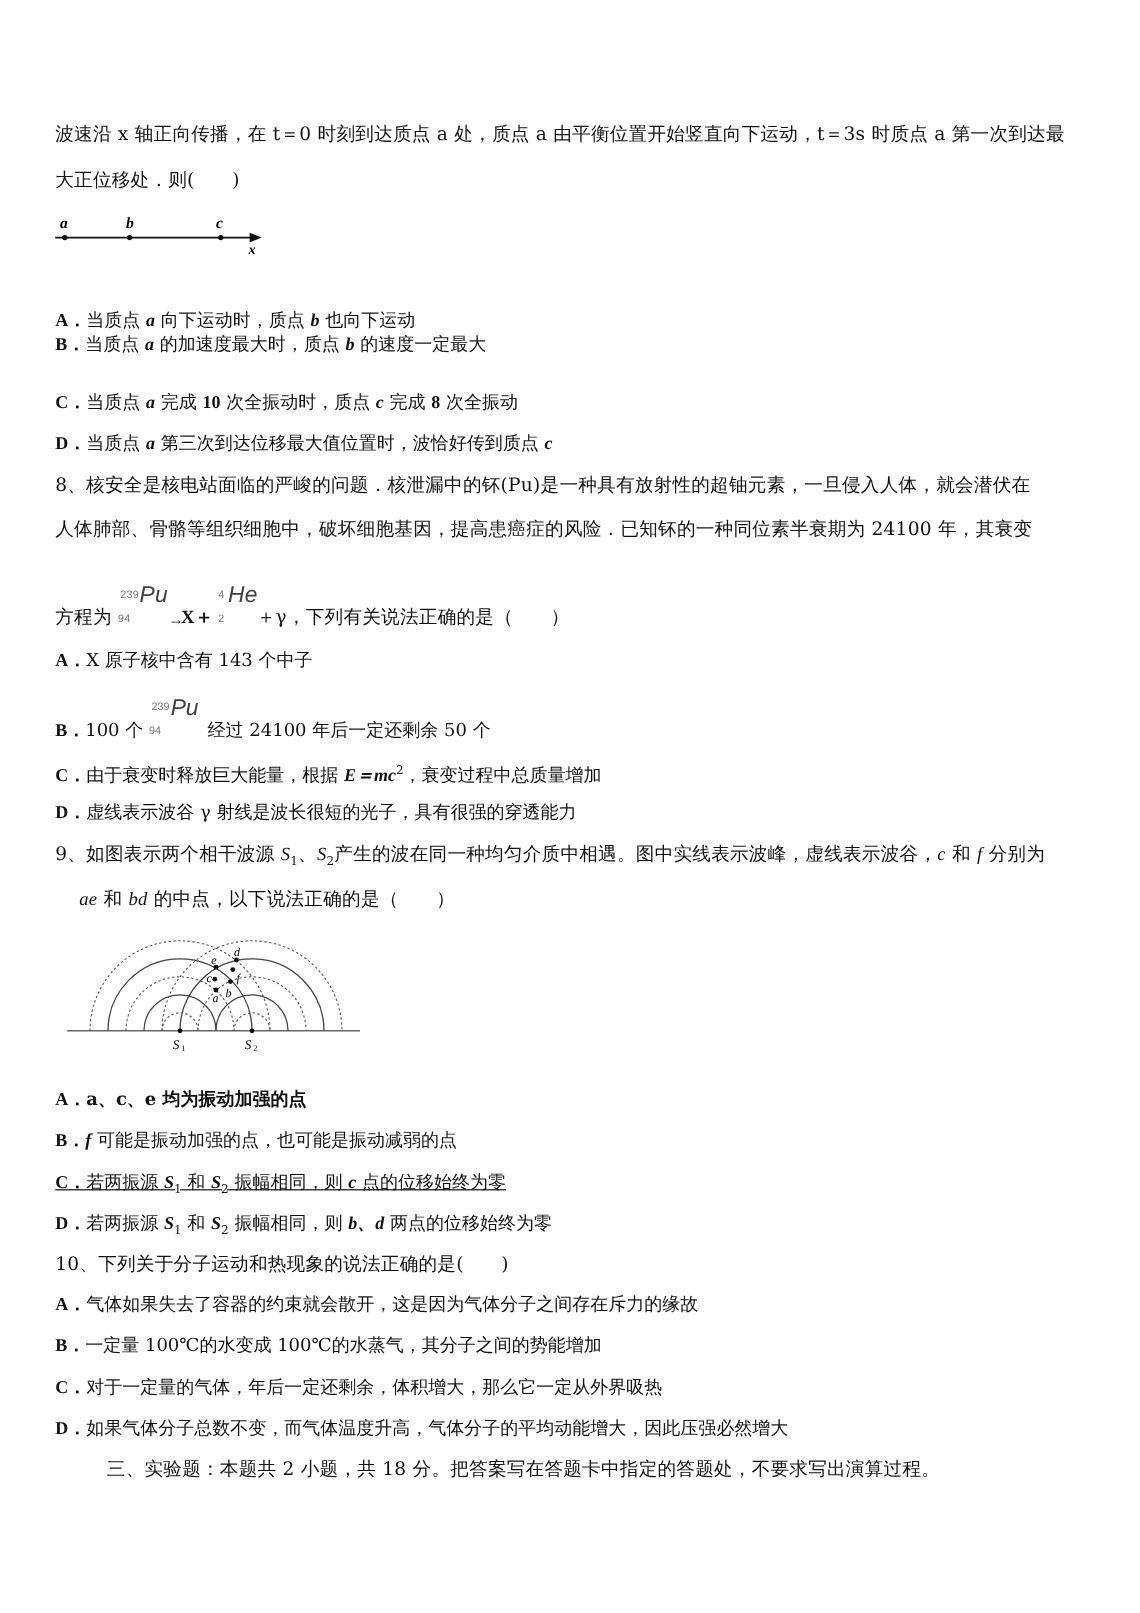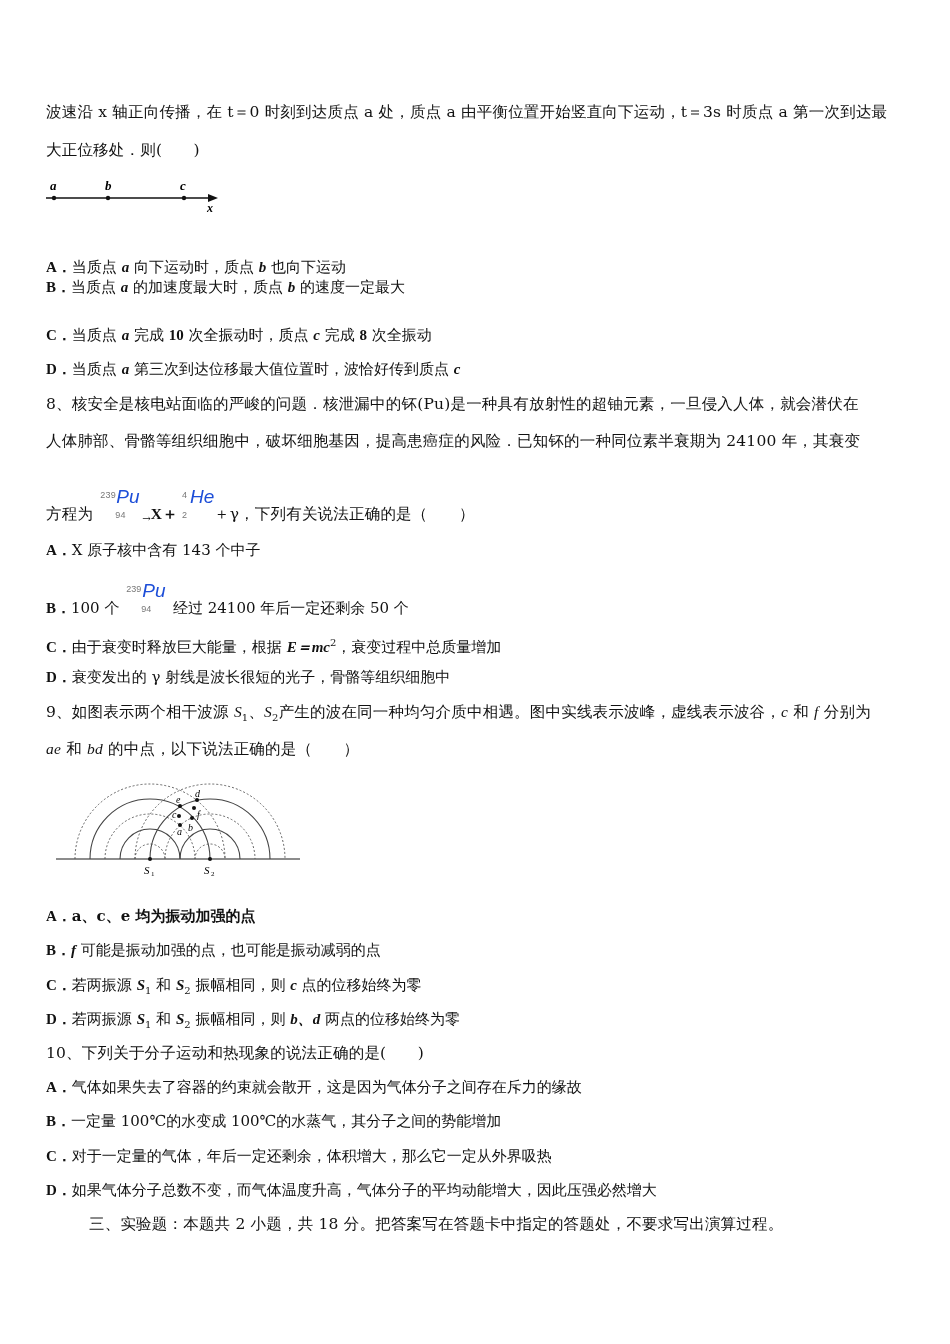--- a/index.html
+++ b/index.html
@@ -10,22 +10,22 @@
   }
   .line { position: absolute; left: 46px; white-space: nowrap; line-height: 20px; }
   .stem { font-size: 15.5px; letter-spacing: 0.2px; }
   .opt { font-size: 15px; }
   .lab { font-weight: bold; font-family: "Liberation Serif", serif; }
   .b { font-weight: bold; font-family: "Liberation Serif", serif; }
   .i { font-style: italic; font-family: "Liberation Serif", serif; font-weight: bold; }
   .iv { font-style: italic; font-family: "Liberation Serif", serif; }
   .nuc { display: inline-block; position: relative; width: 44px; height: 30px; vertical-align: -4px; color: #666; }
   .nuc .sup { position: absolute; left: 2px; top: -8px; font-size: 9px; font-family: "Liberation Sans", sans-serif; color: #777; }
-  .nuc .sub { position: absolute; left: 17px; top: 12px; font-size: 9px; font-family: "Liberation Sans", sans-serif; color: #777; }
-  .nuc .sym { position: absolute; left: 18px; top: -6px; font-size: 19px; font-style: italic; font-family: "Liberation Sans", sans-serif; color: #1d4ed8; }
+  .nuc .sub { position: absolute; left: 0; top: 12px; font-size: 9px; font-family: "Liberation Sans", sans-serif; color: #777; }
+  .nuc .sym { position: absolute; left: 18px; top: -6px; font-size: 19px; font-style: italic; font-family: "Liberation Sans", sans-serif; color: #404040; }
   .nuc.he .sym { left: 12px; }
   .nuc.he .sup { left: 4px; }
   .nuc.he .sub { left: 4px; }
   .arrow-small { font-size: 10px; vertical-align: -3px; }
   sub.s, sup.s { font-size: 10px; }
   svg { position: absolute; }
 </style>
 </head>
 <body>
 
@@ -69,27 +69,27 @@
 </div>
 <div class="line opt" style="top:587px;">
   <span class="lab">B．</span><span>100 个</span>
   <span class="nuc"><span class="sup">239</span><span class="sub">94</span><span class="sym">Pu</span></span>
   <span>经过 24100 年后一定还剩余 50 个</span>
 </div>
 <div class="line opt" style="top:633px;">
   <span class="lab">C．</span><span>由于衰变时释放巨大能量，根据 </span><span class="i">E＝mc</span><sup class="s">2</sup><span>，衰变过程中总质量增加</span>
 </div>
 <div class="line opt" style="top:667px;">
-  <span class="lab">D．</span><span>衰变发出的 γ 射线是波长很短的光子，骨骼等组织细胞中</span>
+  <span class="lab">D．</span><span>虚线表示波谷 γ 射线是波长很短的光子，具有很强的穿透能力</span>
 </div>
 
 <div class="line stem" style="top:702px;">
   <span>9、如图表示两个相干波源 </span><span class="iv">S</span><sub class="s">1</sub><span>、</span><span class="iv">S</span><sub class="s">2</sub><span>产生的波在同一种均匀介质中相遇。图中实线表示波峰，虚线表示波谷，</span><span class="iv">c</span><span> 和 </span><span class="iv">f</span><span> 分别为</span>
 </div>
-<div class="line stem" style="top:739px;">
+<div class="line stem" style="top:739px;margin-left:20px;">
   <span class="iv">ae</span><span> 和 </span><span class="iv">bd</span><span> 的中点，以下说法正确的是（　　）</span>
 </div>
 
 <svg style="left:50px; top:775px;" width="260" height="105" viewBox="50 775 260 105">
   <line x1="56" y1="859" x2="300" y2="859" stroke="#666" stroke-width="1.3"></line>
 
   <path d="M120,859 A30,30 0 0 1 180,859" fill="none" stroke="#444" stroke-width="1.1"></path>
   <path d="M90,859 A60,60 0 0 1 210,859" fill="none" stroke="#444" stroke-width="1.1"></path>
   <path d="M135,859 A15,15 0 0 1 165,859" fill="none" stroke="#555" stroke-width="0.9" stroke-dasharray="2,2"></path>
   <path d="M105,859 A45,45 0 0 1 195,859" fill="none" stroke="#555" stroke-width="0.9" stroke-dasharray="2,2"></path>
@@ -121,21 +121,21 @@
   <text x="188" y="831" font-size="10" font-style="italic" font-family="Liberation Serif, serif">b</text>
   <text x="177" y="835" font-size="10" font-style="italic" font-family="Liberation Serif, serif">a</text>
 </svg>
 
 <div class="line opt" style="top:906px;">
   <span class="lab">A．</span><span class="i" style="font-style:normal;font-weight:bold;font-family:'DejaVu Serif',serif;">a、c、e 均为振动加强的点</span>
 </div>
 <div class="line opt" style="top:940px;">
   <span class="lab">B．</span><span class="i">f</span><span> 可能是振动加强的点，也可能是振动减弱的点</span>
 </div>
-<div class="line opt" style="top:975px;">
+<div class="line opt" style="top:975px;text-decoration:underline;">
   <span class="lab">C．</span><span>若两振源 </span><span class="i">S</span><sub class="s">1</sub><span> 和 </span><span class="i">S</span><sub class="s">2</sub><span> 振幅相同，则 </span><span class="i">c</span><span> 点的位移始终为零</span>
 </div>
 <div class="line opt" style="top:1009px;">
   <span class="lab">D．</span><span>若两振源 </span><span class="i">S</span><sub class="s">1</sub><span> 和 </span><span class="i">S</span><sub class="s">2</sub><span> 振幅相同，则 </span><span class="i">b、d</span><span> 两点的位移始终为零</span>
 </div>
 
 <div class="line stem" style="top:1043px;">10、下列关于分子运动和热现象的说法正确的是(　　)</div>
 <div class="line opt" style="top:1077px;">
   <span class="lab">A．</span><span>气体如果失去了容器的约束就会散开，这是因为气体分子之间存在斥力的缘故</span>
 </div>

